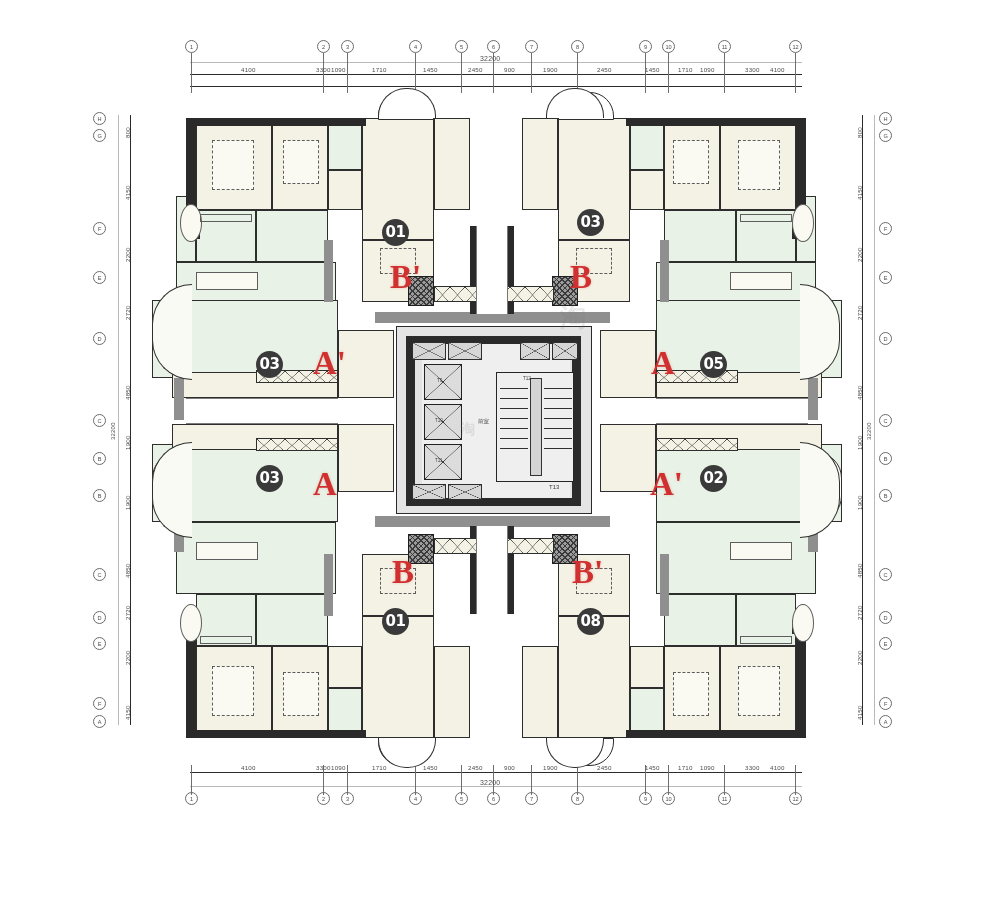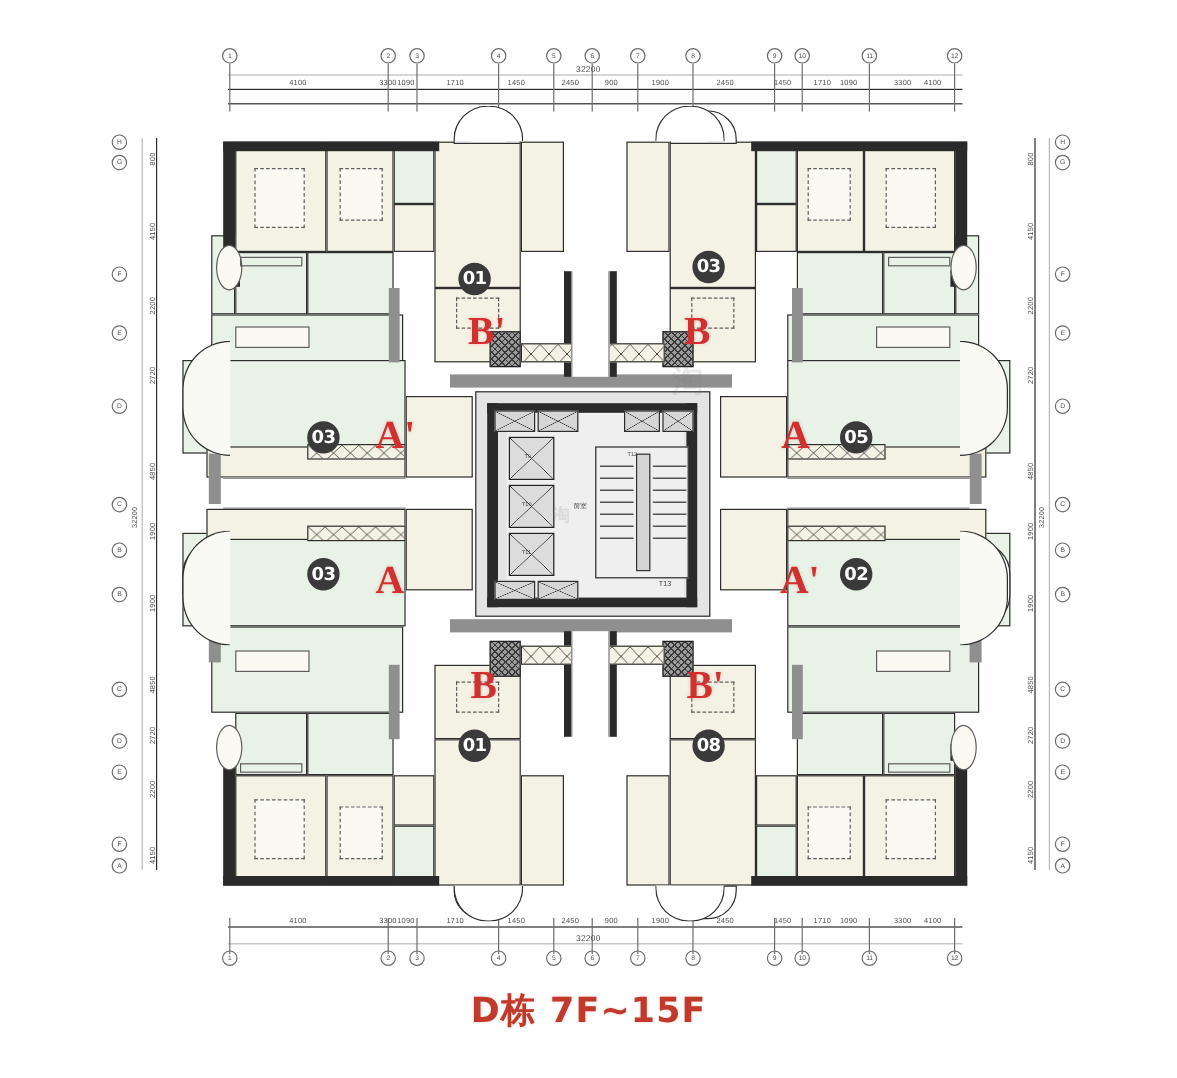--- a/index.html
+++ b/index.html
@@ -580,15 +580,14 @@
     <div class="redletter" style="left:313px; top:468px;">A</div>
     <div class="redletter" style="left:650px; top:468px;">A'</div>
     <div class="redletter" style="left:392px; top:556px;">B</div>
     <div class="redletter" style="left:572px; top:556px;">B'</div>
 
     <div class="wm" style="left:560px; top:300px;">淘</div>
     <div class="wm wm2" style="left:460px; top:420px;">淘</div>
 
   </div>
 
-  <div id="plan-title">D栋 7F~15F</div>
 
 </div>
 
 </body></html>

